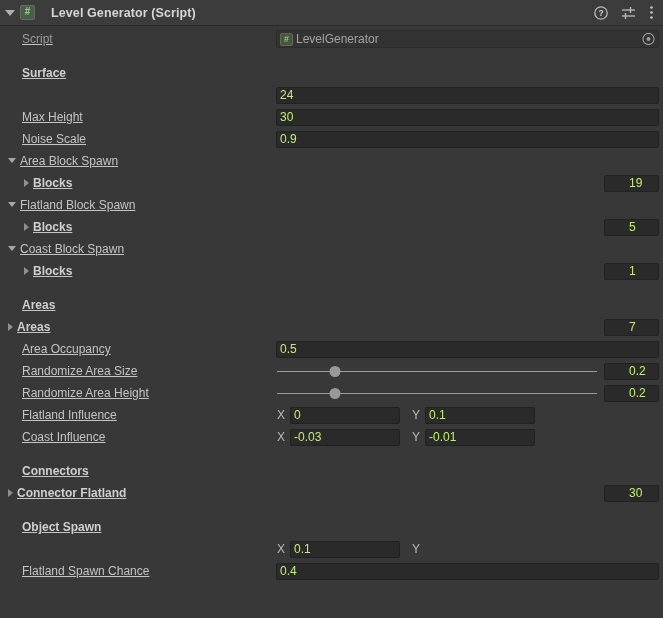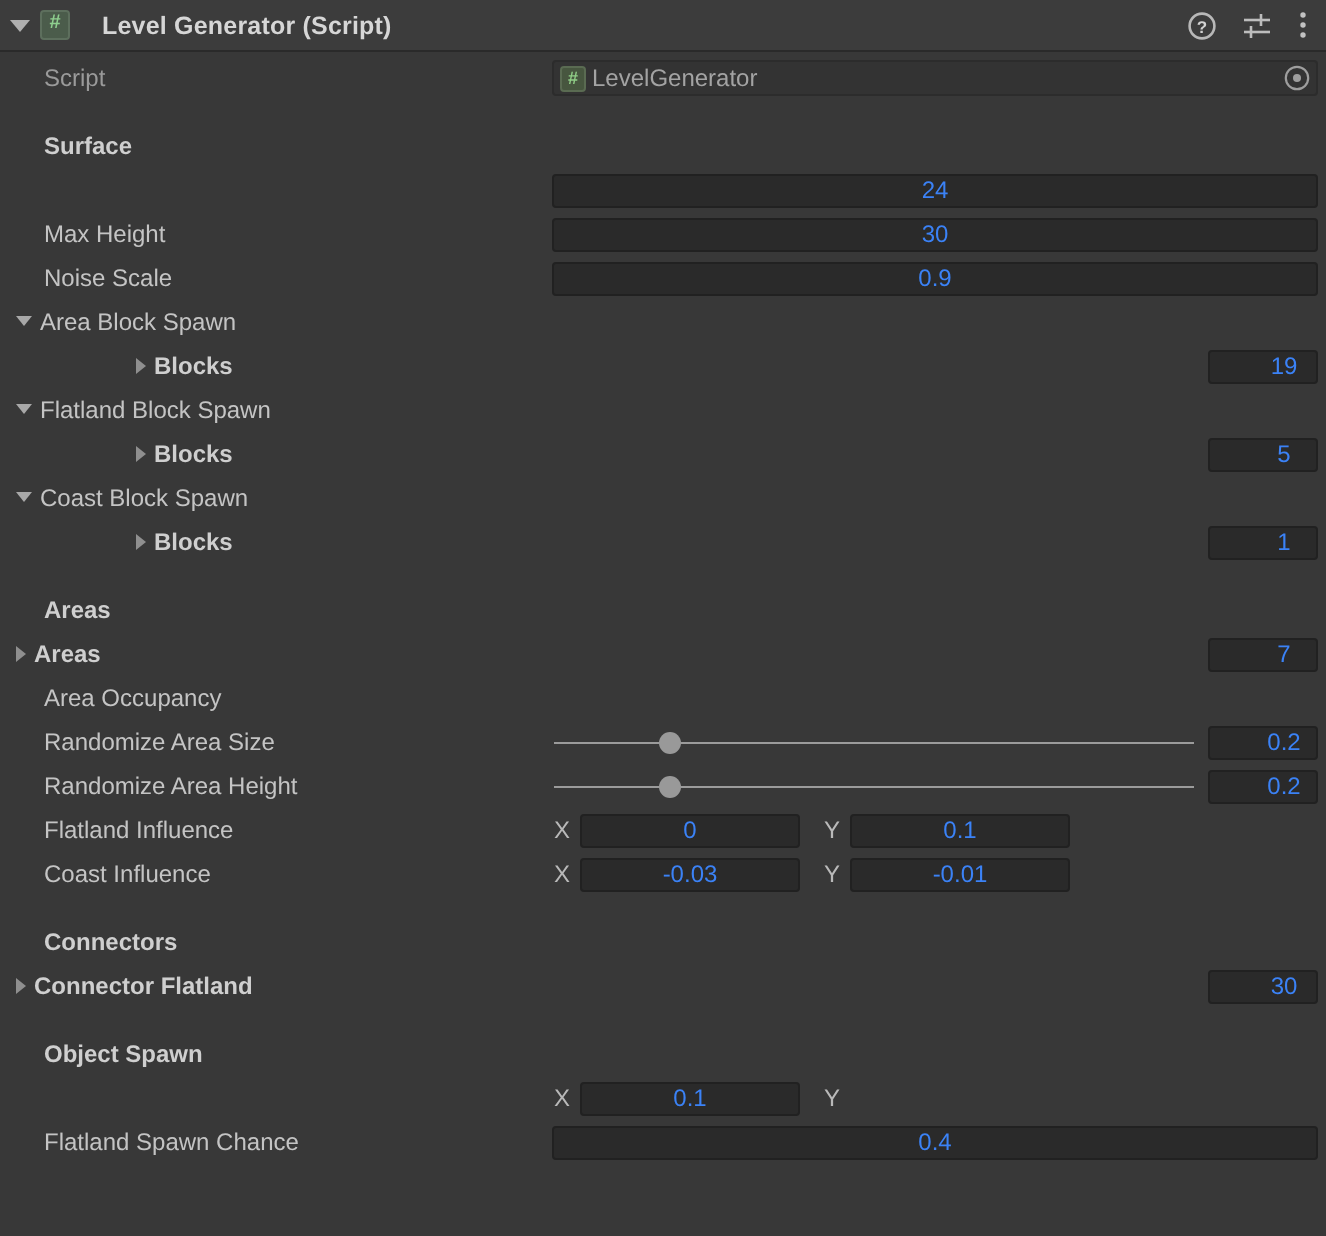--- a/index.html
+++ b/index.html
@@ -80,20 +80,21 @@
 
   
   .inspector-body { padding-top: 2px; }
 
   .row {
     height: 22px;
     display: flex;
     align-items: center;
     position: relative;
     box-sizing: border-box;
+    text-decoration: underline;
   }
   .row.gap { height: 12px; }
 
   .label {
     width: 266px;
     flex: 0 0 266px;
     padding-left: 22px;
     box-sizing: border-box;
     color: #c4c4c4;
     font-size: 12px;
@@ -117,37 +118,36 @@
     border-left: 4.5px solid transparent;
     border-right: 4.5px solid transparent;
     border-top: 5.5px solid #a8a8a8;
   }
   .tri.closed {
     border-top: 4.5px solid transparent;
     border-bottom: 4.5px solid transparent;
     border-left: 5.5px solid #8f8f8f;
   }
   .label.arrowed { padding-left: 8px; }
-  .label.arrowed.indent1 { padding-left: 24px; margin-left: 44px; }
+  .label.arrowed.indent1 { padding-left: 24px; }
 
   
   .field {
     background: #2a2a2a;
     border: 1px solid #212121;
     border-radius: 2px;
     height: 17px;
     box-sizing: border-box;
-    color: #3b82f6;
+    color: #bef264;
     font-size: 12px;
     line-height: 15px;
     padding: 0 3px;
     white-space: nowrap;
     overflow: hidden;
     cursor: text;
-    text-align: center;
   }
   .field.wide {
     position: absolute;
     left: 276px;
     right: 4px;
   }
   .field.small {
     position: absolute;
     left: 604px;
     width: 55px;
@@ -349,20 +349,21 @@
     <div class="label bold">Areas</div>
   </div>
   <div class="row">
     <div class="label arrowed bold">
       <span class="tri closed"></span><span>Areas</span>
     </div>
     <div class="field small">7</div>
   </div>
   <div class="row">
     <div class="label">Area Occupancy</div>
+    <div class="field wide">0.5</div>
   </div>
 
   <div class="row">
     <div class="label">Randomize Area Size</div>
     <div class="slider">
       <div class="track"></div>
       <div class="handle" style="left:18%"></div>
     </div>
     <div class="field small">0.2</div>
   </div>

